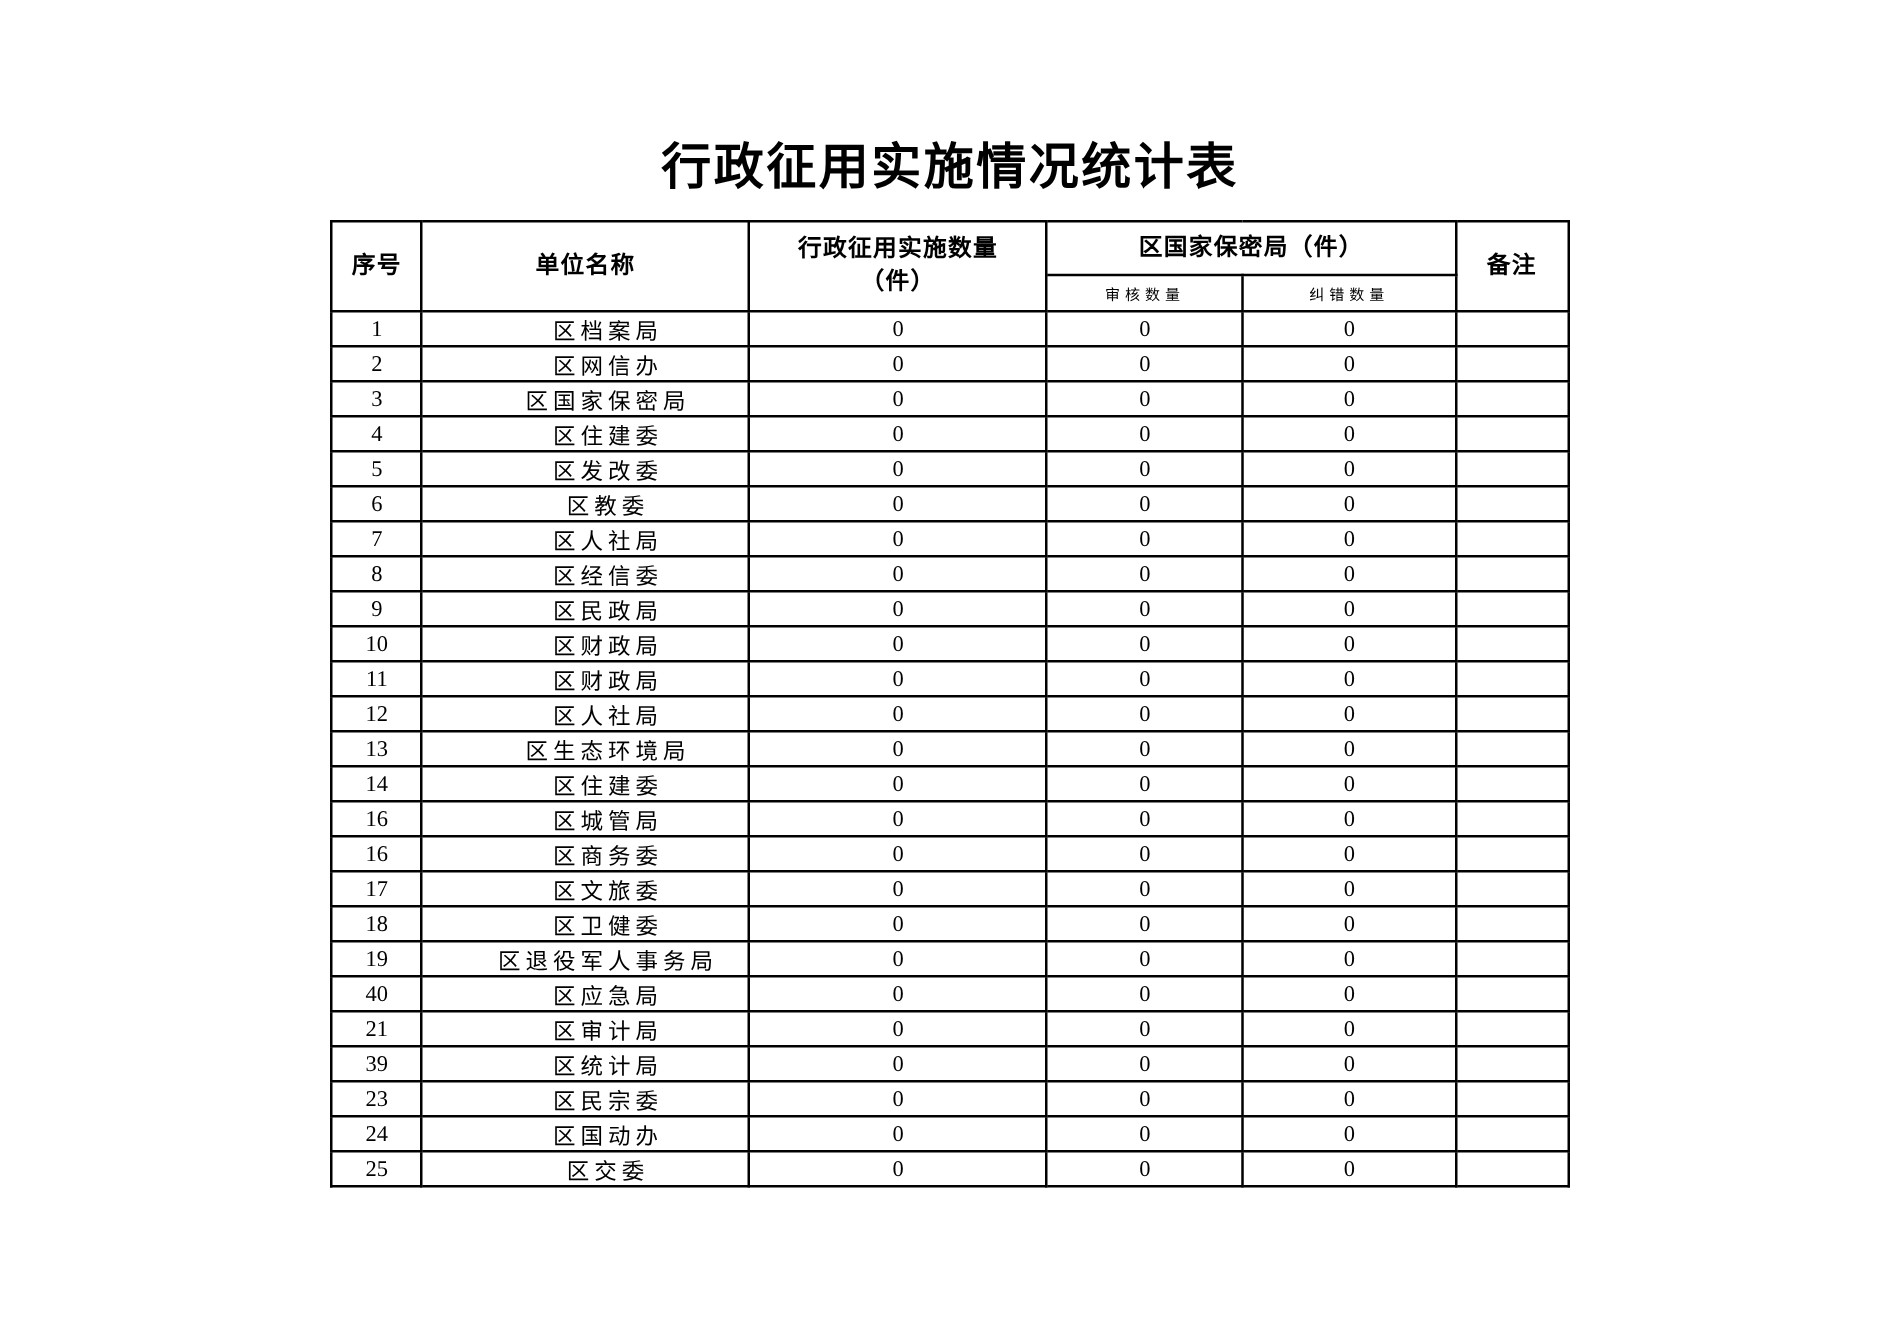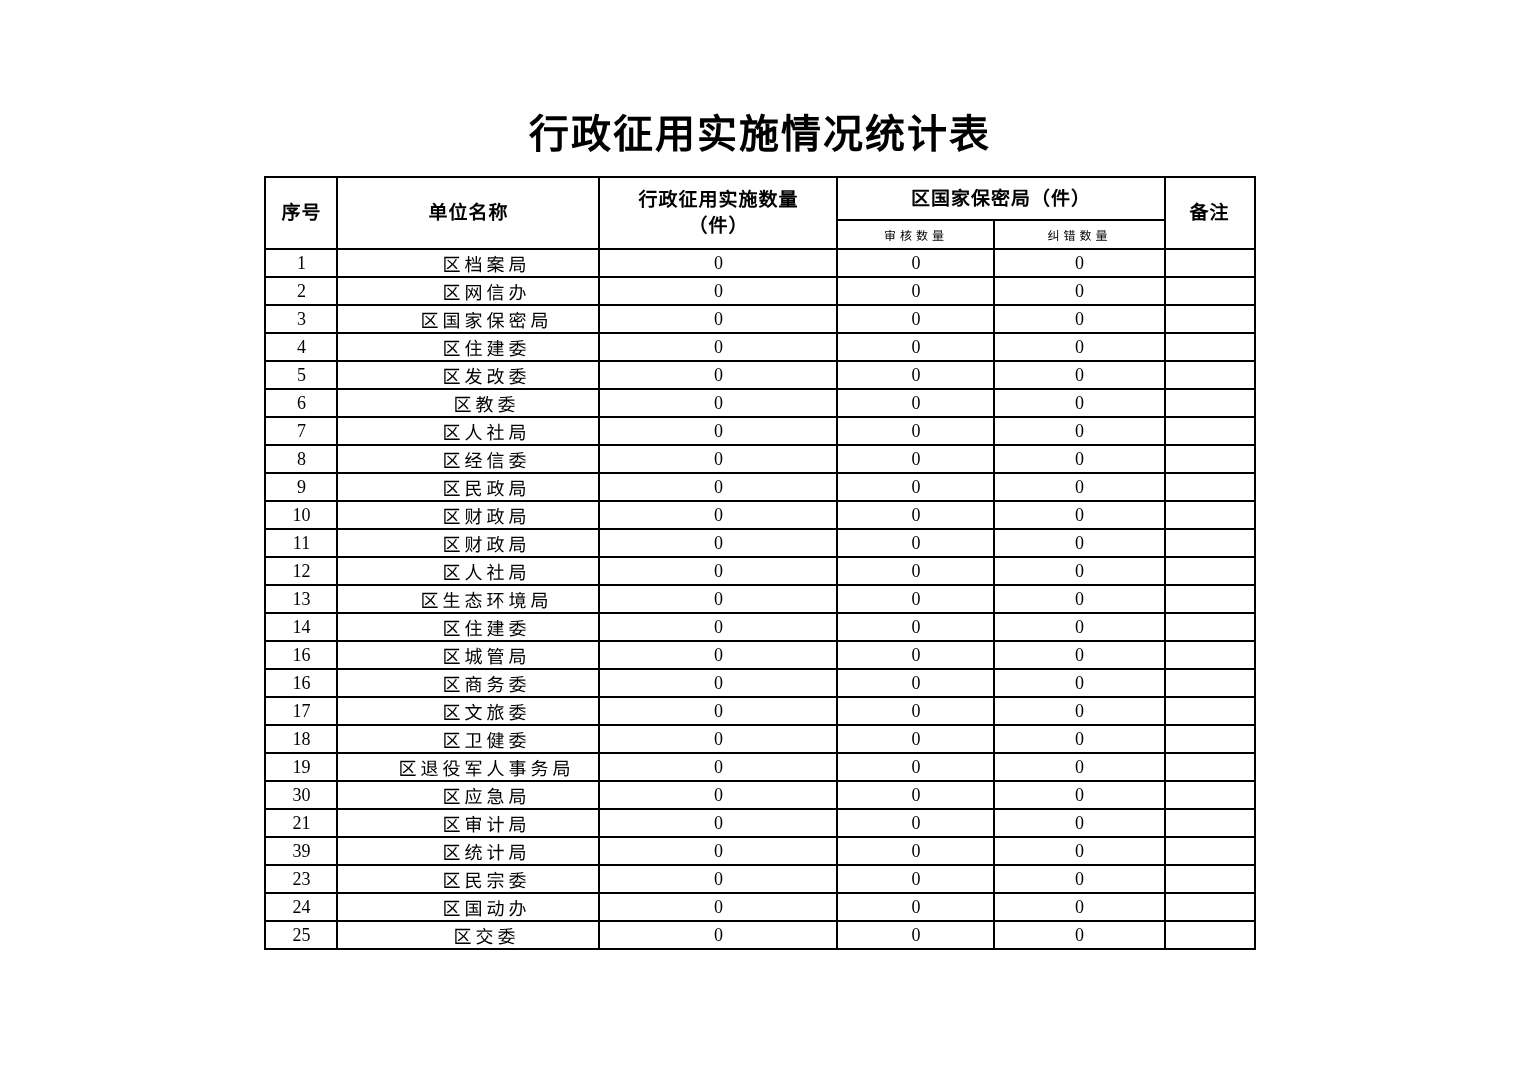--- a/index.html
+++ b/index.html
@@ -252,21 +252,21 @@
         </tr>
         <tr>
           <td class="seq-cell">19</td>
           <td class="unit-cell">区退役军人事务局</td>
           <td class="num-cell">0</td>
           <td class="num-cell">0</td>
           <td class="num-cell">0</td>
           <td class="remark-cell"></td>
         </tr>
         <tr>
-          <td class="seq-cell">30</td>
+          <td class="seq-cell">40</td>
           <td class="unit-cell">区应急局</td>
           <td class="num-cell">0</td>
           <td class="num-cell">0</td>
           <td class="num-cell">0</td>
           <td class="remark-cell"></td>
         </tr>
         <tr>
           <td class="seq-cell">21</td>
           <td class="unit-cell">区审计局</td>
           <td class="num-cell">0</td>

